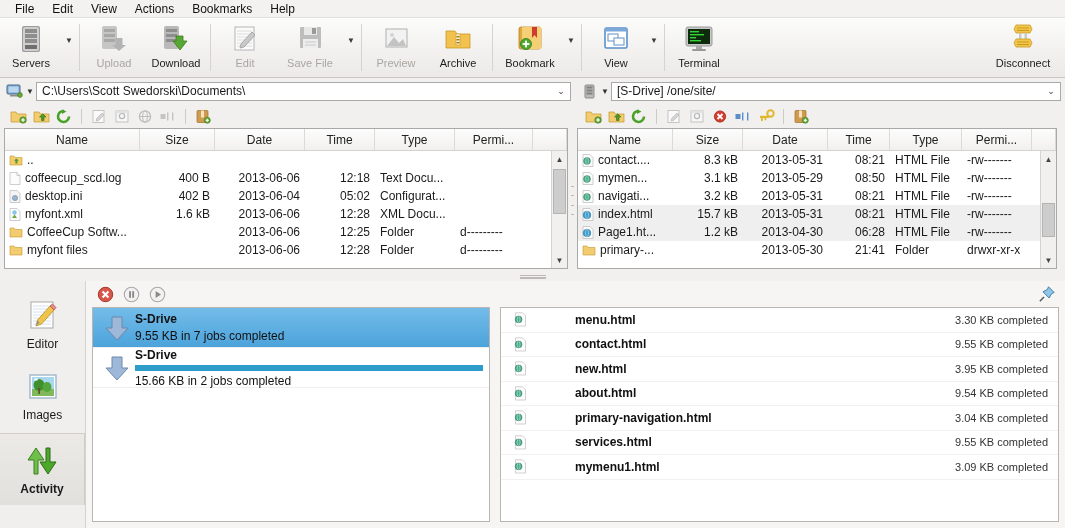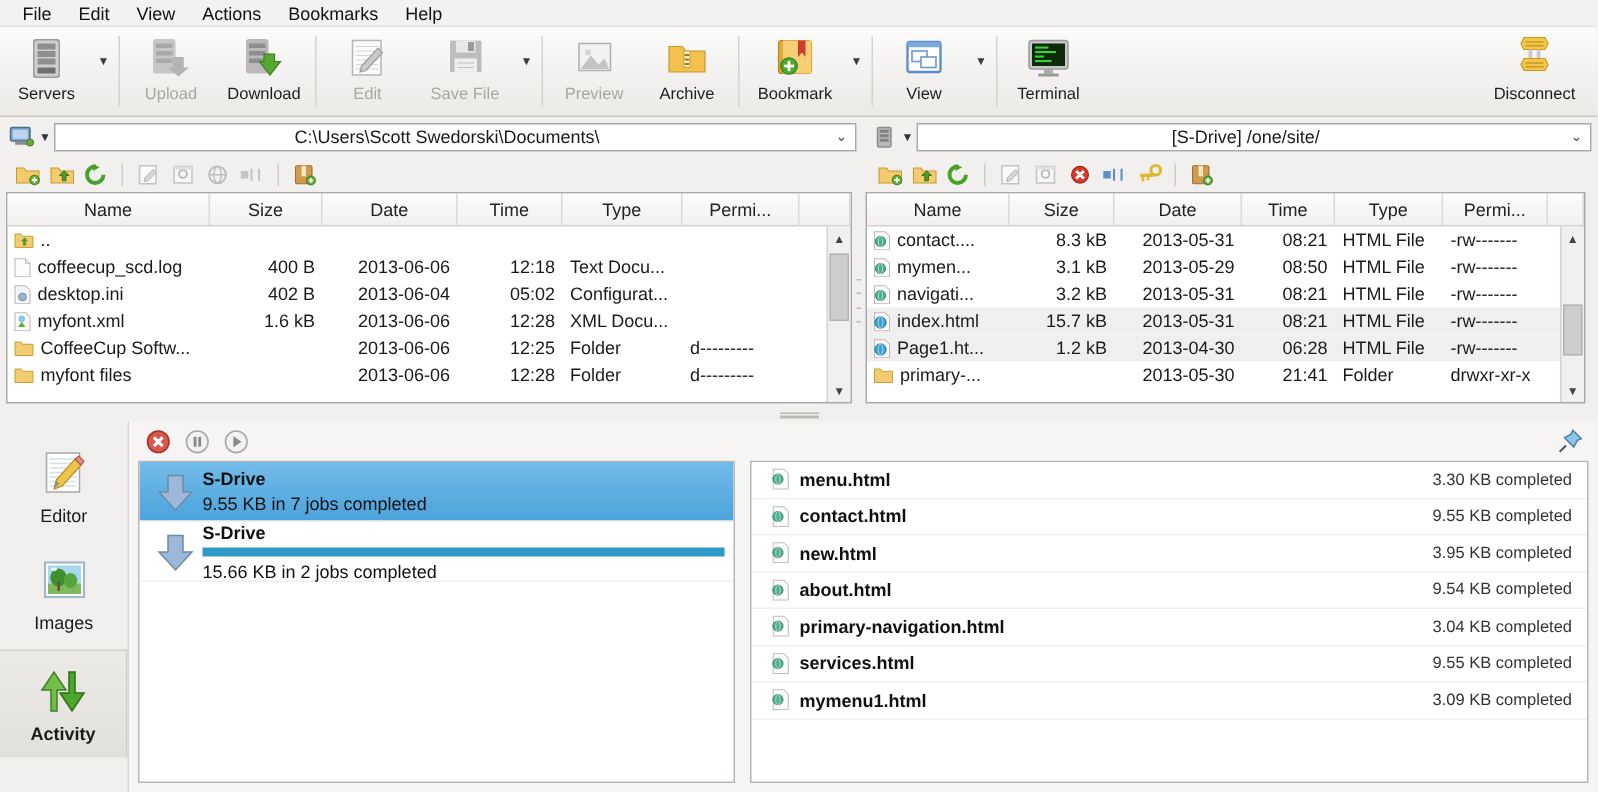--- a/index.html
+++ b/index.html
@@ -49,21 +49,21 @@
   .addr-row { height: 26px; display: flex; background: #f1f0ee; align-items: center; }
   .pane-addr { display: flex; align-items: center; height: 26px; padding: 0 4px; }
   .pane-addr.left { width: 575px; }
   .pane-addr.right { width: 490px; }
   .addr-ic { width: 20px; display:flex; align-items:center; justify-content:center; }
   .addr-caret { width: 12px; text-align: center; font-size: 8px; color: #333; cursor: default; }
   .combo {
     flex: 1; height: 19px; background: #fff; border: 1px solid #a9a9a9;
     display: flex; align-items: center; padding: 0 2px 0 5px; font-size: 12px;
   }
-  .combo .val { flex: 1; white-space: nowrap; overflow: hidden; text-align: center; }
+  .combo .val { flex: 1; white-space: nowrap; overflow: hidden; }
   .combo .cv { width: 14px; text-align: center; font-size: 9px; color: #444; }
 
   
   .ictb-row { height: 24px; display: flex; background: #f1f0ee; }
   .ictb { display: flex; align-items: center; height: 24px; padding-left: 8px; gap: 3px; }
   .ictb.left { width: 575px; }
   .ictb.right { width: 490px; }
   .ictb .b { width: 20px; height: 19px; display: flex; align-items: center; justify-content: center; cursor: default; }
   .ictb .sep { width: 1px; height: 15px; background: #cfccc8; margin: 0 4px; }
 
@@ -139,21 +139,21 @@
   .qrow { height: 40px; display: flex; align-items: center; padding: 0 6px; border-bottom: 1px solid #f0efee; }
   .qrow.sel { background: linear-gradient(to bottom,#73bce9,#4ca3db); }
   .qrow .qic { width: 36px; display: flex; align-items: center; justify-content: center; flex: none; }
   .qrow .qtxt { flex: 1; display: flex; flex-direction: column; justify-content: center; gap: 3px; }
   .qrow .qname { font-size: 12px; font-weight: bold; color: #111; }
   .qrow .qsub { font-size: 12px; color: #111; }
   .qbar { height: 6px; background: #e8e8e8; border: 0; width: 100%; }
   .qbar > i { display: block; height: 6px; background: #2e9cc8; }
 
   .done { flex: 1; background: #fff; border: 1px solid #b9b6b2; overflow: hidden; }
-  .drow { height: 24.5px; display: flex; align-items: center; padding: 0 10px 0 6px; border-bottom: 1px solid #f2f1f0; }
+  .drow { height: 24.5px; display: flex; align-items: center; padding: 0 10px 0 6px; border-bottom: 1px solid #f2f1f0; gap: 42px; }
   .drow .dic { width: 26px; display:flex; align-items:center; justify-content:center; flex:none; }
   .drow .dname { flex: 1; font-size: 12px; font-weight: bold; color: #111; }
   .drow .dsize { font-size: 11px; color: #333; }
 
   svg { display: block; }
 </style>
 </head>
 <body>
 
 <div class="app">

